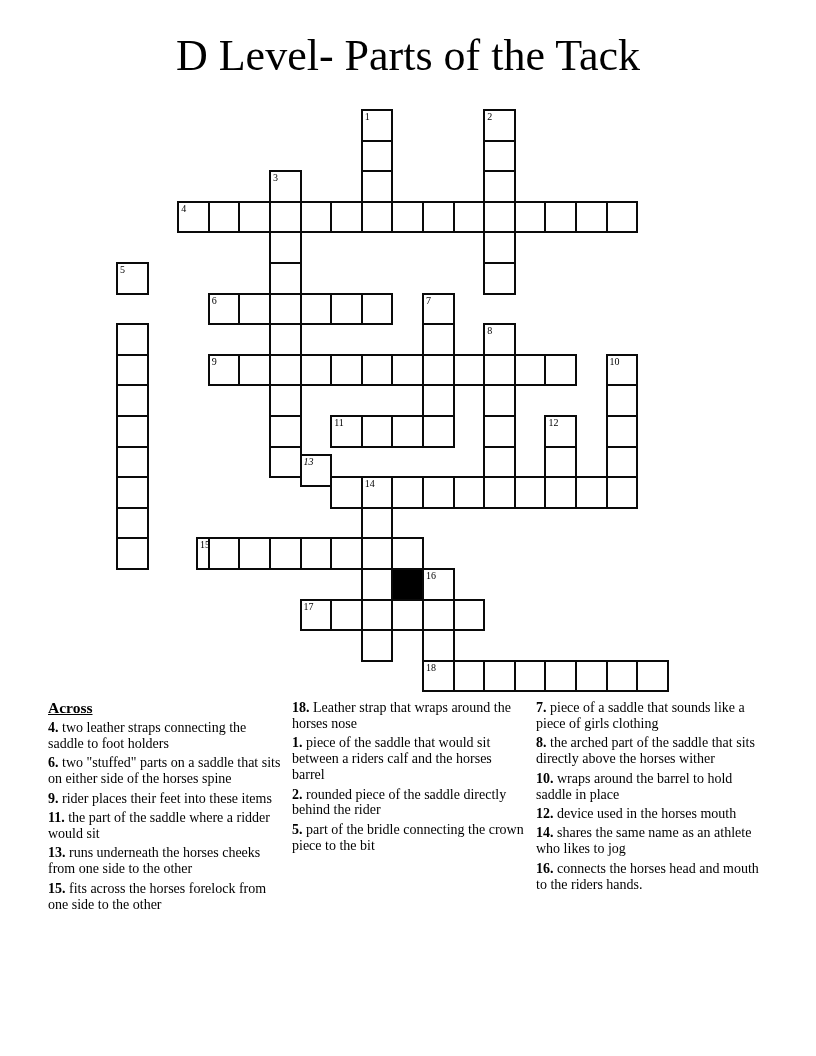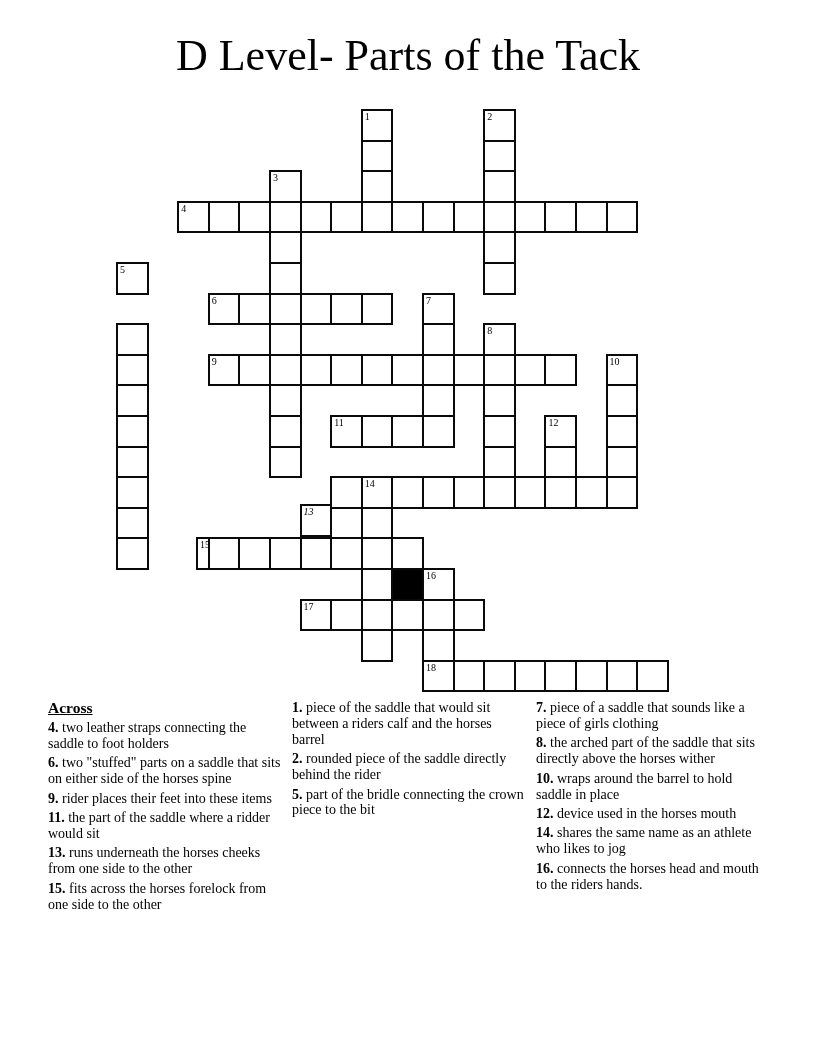--- a/index.html
+++ b/index.html
@@ -132,21 +132,21 @@
     <div class="cell" style="left: 544.4px; top: 415px;">
       <span class="num">12</span>
     </div>
     <div class="cell" style="left: 605.6px; top: 415px;"></div>
     <div class="cell" style="left: 116px; top: 445.6px;"></div>
     <div class="cell" style="left: 269px; top: 445.6px;"></div>
     <div class="cell" style="left: 483.2px; top: 445.6px;"></div>
     <div class="cell" style="left: 544.4px; top: 445.6px;"></div>
     <div class="cell" style="left: 605.6px; top: 445.6px;"></div>
     <div class="cell" style="left: 116px; top: 476.2px;"></div>
-    <div class="cell" style="left: 299.6px; top: 504px; font-style: italic;">
+    <div class="cell" style="left: 299.6px; top: 454px; font-style: italic;">
       <span class="num">13</span>
     </div>
     <div class="cell" style="left: 330.2px; top: 476.2px;"></div>
     <div class="cell" style="left: 360.8px; top: 476.2px;">
       <span class="num">14</span>
     </div>
     <div class="cell" style="left: 391.4px; top: 476.2px;"></div>
     <div class="cell" style="left: 422px; top: 476.2px;"></div>
     <div class="cell" style="left: 452.6px; top: 476.2px;"></div>
     <div class="cell" style="left: 483.2px; top: 476.2px;"></div>
@@ -198,20 +198,21 @@
     <div class="clue-col">
       <div class="clue-heading">Across</div>
       <div class="clue"><b>4.</b> two leather straps connecting the saddle to foot holders</div>
       <div class="clue"><b>6.</b> two "stuffed" parts on a saddle that sits on either side of the horses spine</div>
       <div class="clue"><b>9.</b> rider places their feet into these items</div>
       <div class="clue"><b>11.</b> the part of the saddle where a ridder would sit</div>
       <div class="clue"><b>13.</b> runs underneath the horses cheeks from one side to the other</div>
       <div class="clue"><b>15.</b> fits across the horses forelock from one side to the other</div>
     </div>
     <div class="clue-col">
+      <div class="clue"><b>18.</b> Leather strap that wraps around the horses nose</div>
       <div class="clue"><b>1.</b> piece of the saddle that would sit between a riders calf and the horses barrel</div>
       <div class="clue"><b>2.</b> rounded piece of the saddle directly behind the rider</div>
       <div class="clue"><b>5.</b> part of the bridle connecting the crown piece to the bit</div>
     </div>
     <div class="clue-col">
       <div class="clue"><b>7.</b> piece of a saddle that sounds like a piece of girls clothing</div>
       <div class="clue"><b>8.</b> the arched part of the saddle that sits directly above the horses wither</div>
       <div class="clue"><b>10.</b> wraps around the barrel to hold saddle in place</div>
       <div class="clue"><b>12.</b> device used in the horses mouth</div>
       <div class="clue"><b>14.</b> shares the same name as an athlete who likes to jog</div>

